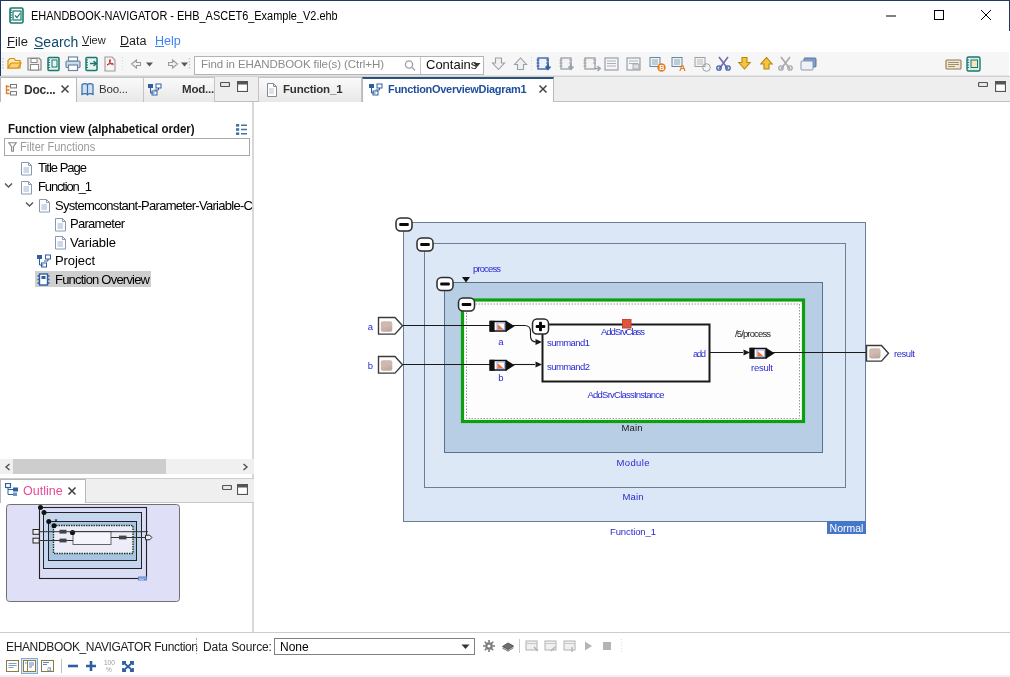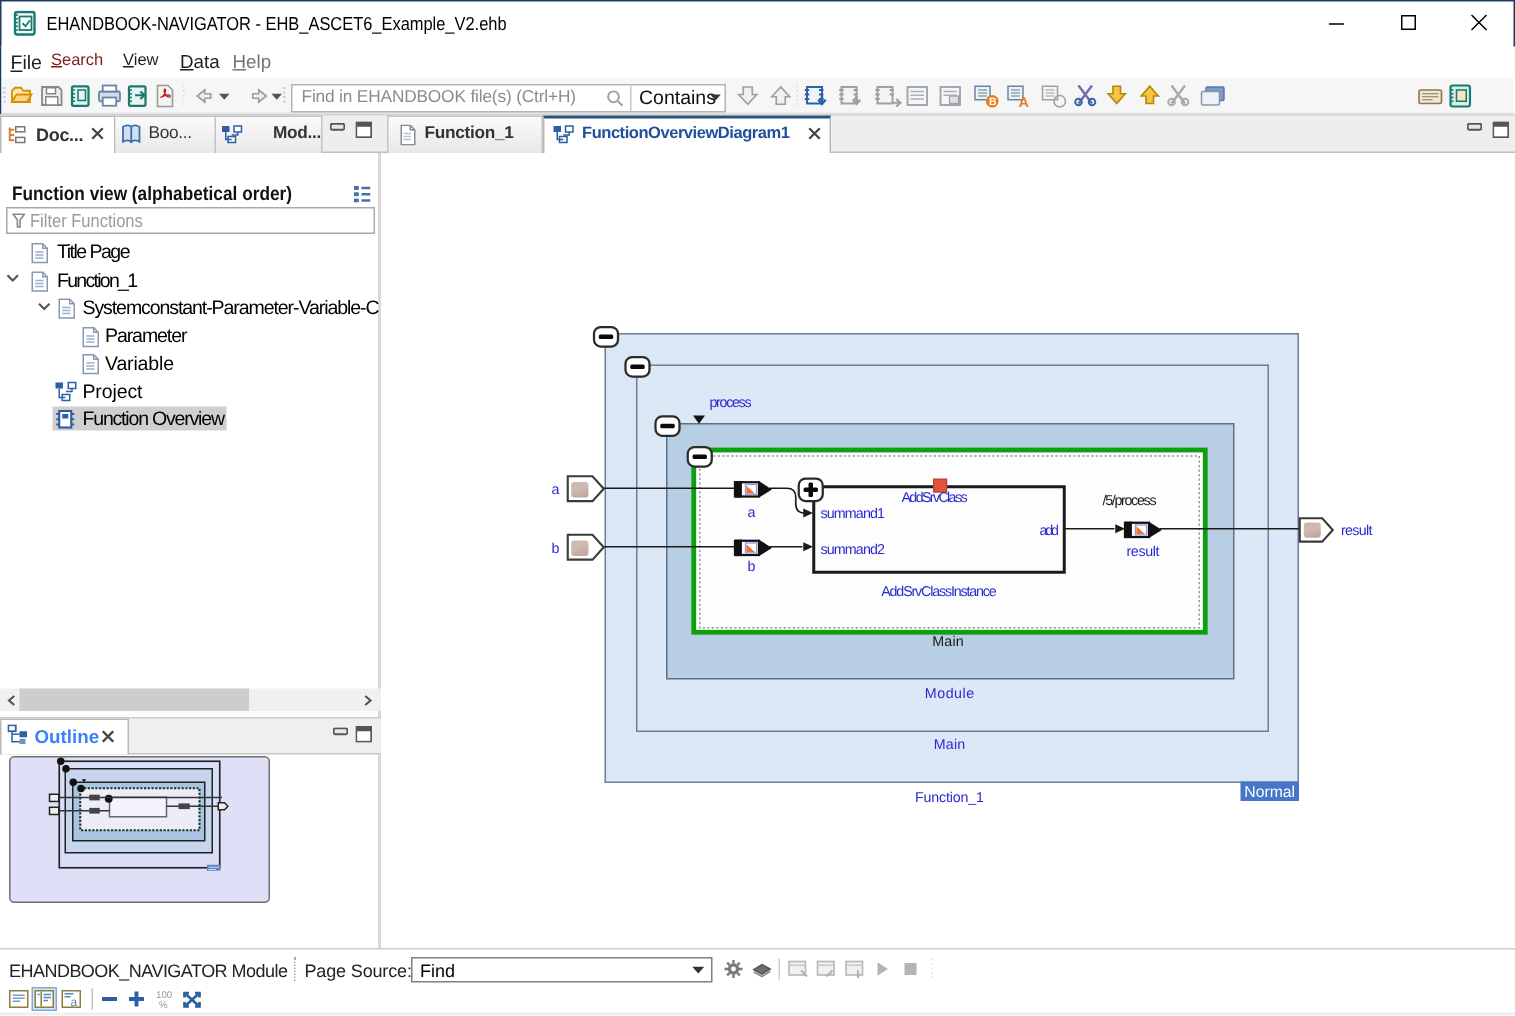--- a/index.html
+++ b/index.html
@@ -23,24 +23,24 @@
     <rect x="1.5" y="1.5" width="9" height="9" fill="none" stroke="#000" stroke-width="1"></rect>
   </svg>
 <svg class="abs" style="left:980px;top:9px" width="12" height="12" viewBox="0 0 12 12">
     <path d="M1 1l10 10M11 1L1 11" stroke="#000" stroke-width="1"></path>
   </svg>
 
 <div class="abs" style="left:0;top:31px;width:1px;height:45px;background:#1d3b62"></div>
 
 <div class="abs" style="left:1px;top:31px;width:1008px;height:21px;background:#fff"></div>
 <div class="abs nowrap" style="left:7px;top:34px;font-size:13px;color:#1e1e1e"><u>F</u>ile</div>
-<div class="abs nowrap" style="left:34px;top:34px;font-size:11px;color:#7f1d1d"><u>S</u>earch</div>
+<div class="abs nowrap" style="left:34px;top:34px;font-size:14px;color:#0c4a6e"><u>S</u>earch</div>
 <div class="abs nowrap" style="left:82px;top:34px;font-size:11px;color:#1e1e1e"><u>V</u>iew</div>
 <div class="abs nowrap" style="left:120px;top:34px;font-size:12.5px;color:#1e1e1e"><u>D</u>ata</div>
-<div class="abs nowrap" style="left:155px;top:34px;font-size:12.5px;color:#737373"><u>H</u>elp</div>
+<div class="abs nowrap" style="left:155px;top:34px;font-size:12.5px;color:#3b82f6"><u>H</u>elp</div>
 
 <div class="abs" id="toolbar" style="left:1px;top:52px;width:1008px;height:24px;background:#f6f6f6;border-bottom:1px solid #e3e3e3"></div>
 <svg class="abs" style="left:0;top:52px" width="1010" height="24" viewBox="0 0 1010 24">
   <path d="M3 6v12" stroke="#c9c9c9" stroke-width="1.4" stroke-dasharray="1.4 1.6"></path>
   <path d="M189.5 6v12" stroke="#c9c9c9" stroke-width="1.4" stroke-dasharray="1.4 1.6"></path>
 
   <path d="M8 16V8.5l2-2h4l1.5 2H20V16z" fill="#fde9b9" stroke="#d78e00" stroke-width="1.2"></path>
   <path d="M8 16l3-5h10l-3 5z" fill="#fdd17e" stroke="#d78e00" stroke-width="1.2"></path>
 
   <path d="M28 6h11l2 2v10H28z" fill="#eee" stroke="#888" stroke-width="1.2"></path>
@@ -280,21 +280,21 @@
   </svg>
 
 <div class="abs" style="left:0;top:478px;width:254px;height:25px;background:#efefef;border-top:1px solid #cccccc;border-bottom:1px solid #c8c8c8"></div>
 <div class="abs" style="left:0;top:479px;width:86px;height:24px;background:#fff;border:1px solid #b8b8b8;border-bottom:none"></div>
 <svg class="abs" style="left:5px;top:483px" width="14" height="14" viewBox="0 0 14 14">
   <rect x="0.5" y="0.5" width="5" height="4" fill="#fff" stroke="#2e5fa3" stroke-width="1.2"></rect>
     <rect x="8" y="4.5" width="5" height="4" fill="#2e5fa3"></rect>
     <rect x="8" y="9.5" width="4" height="3.5" fill="#6f94c4"></rect>
     <path d="M3 4.5v7h5M3 6.5h5" stroke="#2e5fa3" fill="none"></path>
 </svg>
-<div class="abs nowrap" style="left:23px;top:484px;font-size:12.5px;font-weight:bold;color:#3b82f6">Outline</div>
+<div class="abs nowrap" style="left:23px;top:484px;font-size:12.5px;font-weight:normal;color:#ec4899">Outline</div>
 <svg class="abs" style="left:67px;top:486px" width="10" height="10" viewBox="0 0 10 10">
     <path d="M1.5 1.5l7 7M8.5 1.5l-7 7" stroke="#444" stroke-width="1.6"></path>
   </svg>
 <svg class="abs" style="left:222px;top:485px" width="10" height="6" viewBox="0 0 10 6">
     <rect x="0.5" y="0.5" width="9" height="4" rx="1" fill="#e8e8e8" stroke="#555" stroke-width="1.2"></rect>
   </svg>
 <svg class="abs" style="left:237px;top:484px" width="11" height="11" viewBox="0 0 11 11">
     <rect x="0.5" y="0.5" width="10" height="10" fill="#fff" stroke="#555" stroke-width="1.2"></rect>
     <rect x="0.5" y="0.5" width="10" height="3" fill="#555"></rect>
   </svg>
@@ -440,25 +440,25 @@
     <text x="633" y="499.5" text-anchor="middle" fill="#2a2ad2" textLength="21">Main</text>
     <text x="633" y="465.5" text-anchor="middle" fill="#2a2ad2" textLength="33">Module</text>
     <text x="633" y="534.5" text-anchor="middle" fill="#2a2ad2" textLength="46">Function_1</text>
   </g>
 
   <rect x="827" y="521" width="39" height="13" fill="#4576c8"></rect>
   <text x="846.5" y="531.5" text-anchor="middle" font-family="Liberation Sans" font-size="10.5" fill="#fff">Normal</text>
 </svg>
 
 <div class="abs" id="statusbar" style="left:0;top:632px;width:1010px;height:45px;background:#fff;border-top:1px solid #cccccc"></div>
-<div class="abs nowrap" style="left:6px;top:640px;font-size:12px;letter-spacing:-0.35px;color:#222">EHANDBOOK_NAVIGATOR Module</div>
+<div class="abs nowrap" style="left:6px;top:640px;font-size:12px;letter-spacing:-0.35px;color:#222">EHANDBOOK_NAVIGATOR Function</div>
 <div class="abs" style="left:196px;top:638px;width:1px;height:16px;border-left:1px dotted #aaa"></div>
-<div class="abs nowrap" style="left:203px;top:640px;font-size:12px;letter-spacing:-0.1px;color:#222">Page Source:</div>
+<div class="abs nowrap" style="left:203px;top:640px;font-size:12px;letter-spacing:-0.1px;color:#222">Data Source:</div>
 <div class="abs" style="left:274px;top:638px;width:201px;height:17px;background:#fff;border:1px solid #808080"></div>
-<div class="abs nowrap" style="left:280px;top:640px;font-size:12px;color:#000">Find</div>
+<div class="abs nowrap" style="left:280px;top:640px;font-size:12px;color:#000">None</div>
 <svg class="abs" style="left:461px;top:644px" width="9" height="6" viewBox="0 0 9 6">
     <path d="M0.5 0.5L4.5 5L8.5 0.5z" fill="#333"></path>
   </svg>
 <svg class="abs" style="left:481px;top:638px" width="145" height="16" viewBox="0 0 145 16">
 
   <g fill="#7a7a7a">
       <circle cx="8" cy="8" r="3.8"></circle>
       <circle cx="8" cy="8" r="1.6" fill="#fff"></circle>
   <g stroke="#7a7a7a" stroke-width="1.6">
         <path d="M8 2v2.5M8 11.5V14M2 8h2.5M11.5 8H14M3.8 3.8l1.7 1.7M10.5 10.5l1.7 1.7M12.2 3.8l-1.7 1.7M5.5 10.5l-1.7 1.7"></path>

